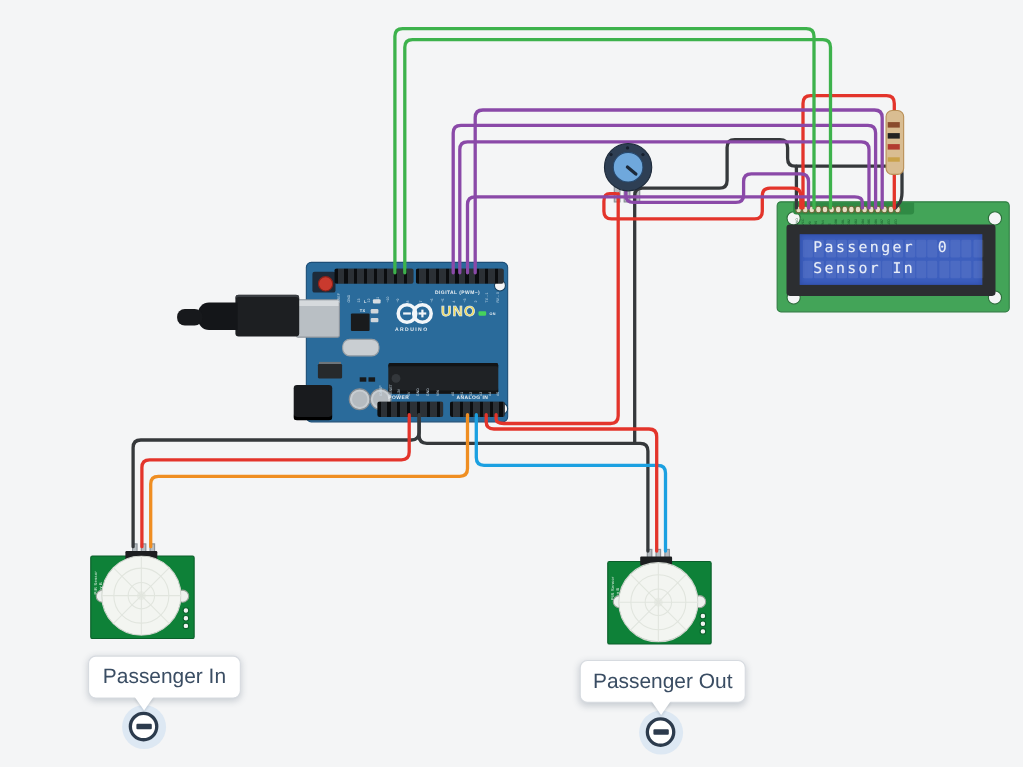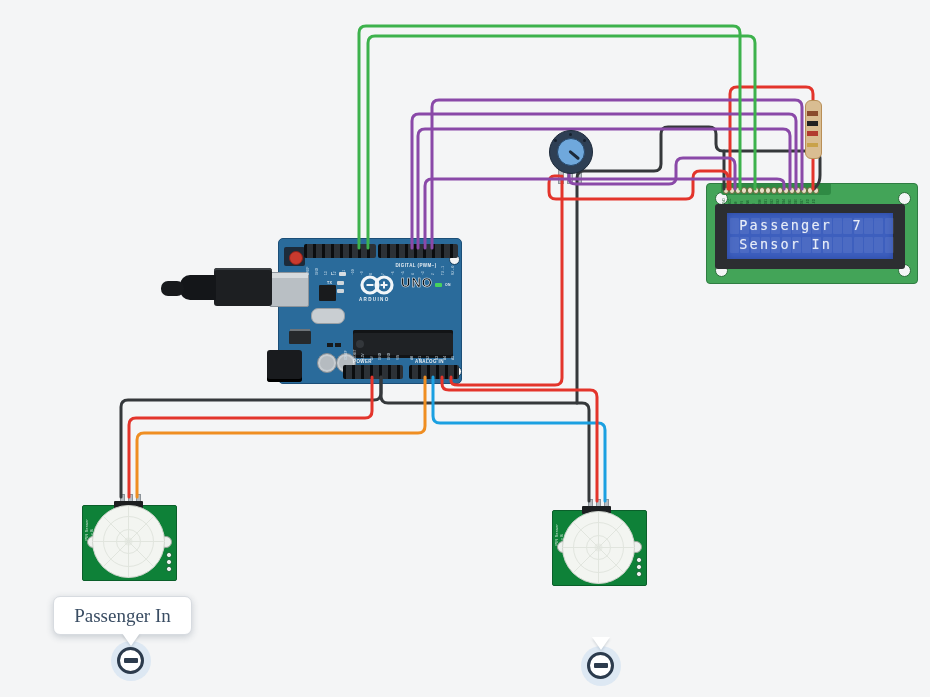--- a/index.html
+++ b/index.html
@@ -115,21 +115,21 @@
     <div class="abs ledrect" style="left:58px;top:50px;background:#cfd6db;"></div>
 
     <svg class="abs" style="left:78px;top:35px;" width="40" height="22">
       <circle cx="13" cy="11" r="8" fill="none" stroke="#f2f6f9" stroke-width="3.2"></circle>
       <circle cx="27" cy="11" r="8" fill="none" stroke="#f2f6f9" stroke-width="3.2"></circle>
       <rect x="9.5" y="10" width="7" height="2" fill="#f2f6f9"></rect>
       <rect x="23.5" y="10" width="7" height="2" fill="#f2f6f9"></rect>
       <rect x="26" y="7.5" width="2" height="7" fill="#f2f6f9"></rect>
     </svg>
     <div class="abs ardlabel" style="left:80px;top:58px;letter-spacing:1.3px;font-size:4.6px;">ARDUINO</div>
-    <div class="abs" style="left:122px;top:36px;color:#000000;font-size:13px;font-weight:bold;letter-spacing:1px;-webkit-text-stroke:.6px #eef3f7;opacity:.95;">UNO</div>
+    <div class="abs" style="left:122px;top:36px;color:#fde047;font-size:13px;font-weight:bold;letter-spacing:1px;-webkit-text-stroke:.6px #eef3f7;opacity:.95;">UNO</div>
 
     <div class="abs ardlabel" style="left:166px;top:44px;font-size:3.4px;">ON</div>
     <div class="abs ledrect" style="left:156px;top:44px;background:#46d35c;"></div>
 
     <div class="abs sq16u2"></div>
     <div class="abs crystal"></div>
     <div class="abs vreg"></div>
     <div class="abs ic">
         <span class="dimple"></span>
       </div>
@@ -232,21 +232,21 @@
             <div class="cell" style="left: 75.1px; top: 23.5px; width: 9px; height: 16.5px;"></div>
             <div class="cell" style="left: 85.4px; top: 23.5px; width: 9px; height: 16.5px;"></div>
             <div class="cell" style="left: 95.7px; top: 23.5px; width: 9px; height: 16.5px;"></div>
             <div class="cell" style="left: 106px; top: 23.5px; width: 9px; height: 16.5px;"></div>
             <div class="cell" style="left: 116.3px; top: 23.5px; width: 9px; height: 16.5px;"></div>
             <div class="cell" style="left: 126.6px; top: 23.5px; width: 9px; height: 16.5px;"></div>
             <div class="cell" style="left: 136.9px; top: 23.5px; width: 9px; height: 16.5px;"></div>
             <div class="cell" style="left: 147.2px; top: 23.5px; width: 9px; height: 16.5px;"></div>
             <div class="cell" style="left: 157.5px; top: 23.5px; width: 9px; height: 16.5px;"></div>
           </div>
-        <div class="lcd-row" style="top:4px;"> Passenger  7</div>
+        <div class="lcd-row" style="top:4px;"> Passenger  0</div>
         <div class="lcd-row" style="top:23px;"> Sensor In</div>
       </div>
     </div>
   </div>
 
   <div class="abs" style="left:82px;top:505px;">
     <div class="pinstub" style="left:37.5px;top:-11px;"></div>
     <div class="pinstub" style="left:45.5px;top:-11px;"></div>
     <div class="pinstub" style="left:53.5px;top:-11px;"></div>
     <div class="pinblock" style="left:32px;top:-4px;width:29px;height:8px;"></div>
@@ -334,28 +334,31 @@
     <div class="potpointer"></div>
   </div>
 
   <div class="abs resistor">
     <div class="band" style="top:10px;background:#8a4b2d;"></div>
     <div class="band" style="top:20px;background:#222222;"></div>
     <div class="band" style="top:30px;background:#b23b30;"></div>
     <div class="band" style="top:42px;height:4px;background:#c9a24a;"></div>
   </div>
 
-  <div class="abs note" style="left:53px;top:596px;width:137px;height:37px;font-family:Liberation Serif, serif;">
+  <div class="abs note" style="left:80px;top:596px;width:137px;height:37px;">
     <span>Passenger In</span>
   </div>
   <div class="abs notetip" style="left:122px;top:633px;"></div>
   <div class="abs halo" style="left:111px;top:641px;"></div>
   <div class="abs minusbtn" style="left:117px;top:647px;">
     <span class="minusbar"></span>
   </div>
 
+  <div class="abs note" style="left:527px;top:600px;width:149px;height:37px;">
+    <span>Passenger Out</span>
+  </div>
   <div class="abs notetip" style="left:592px;top:637px;"></div>
   <div class="abs halo" style="left:581px;top:646px;"></div>
   <div class="abs minusbtn" style="left:587px;top:652px;">
     <span class="minusbar"></span>
   </div>
 
 </div>
 
 </body></html>

